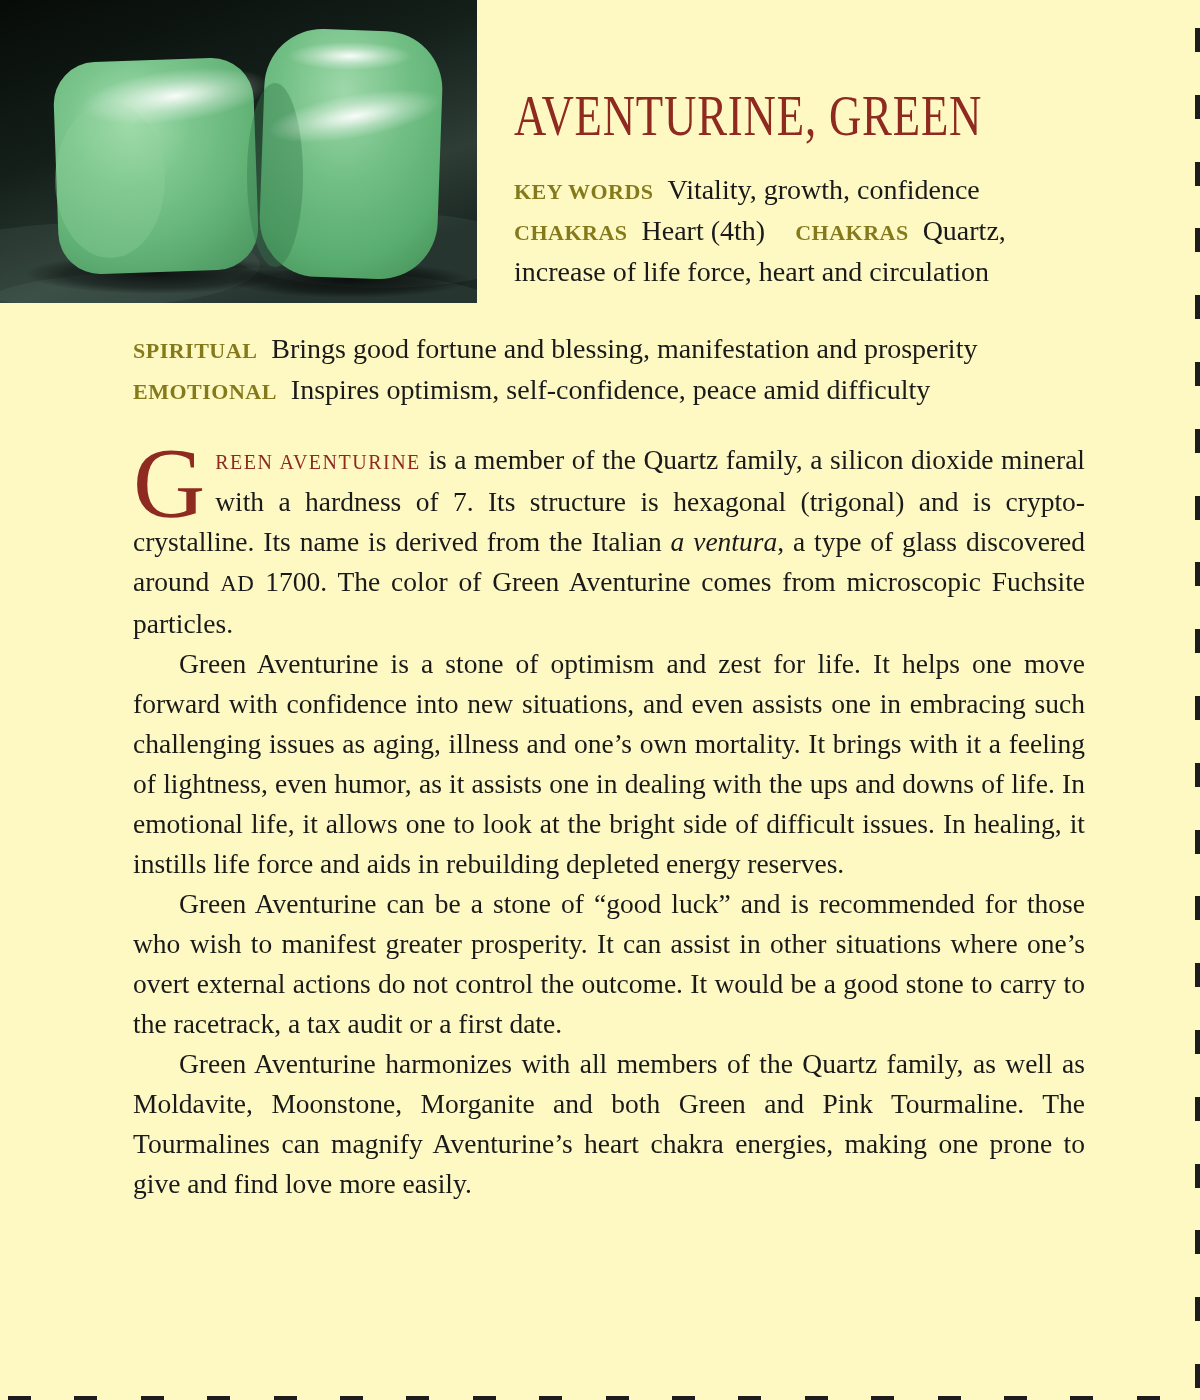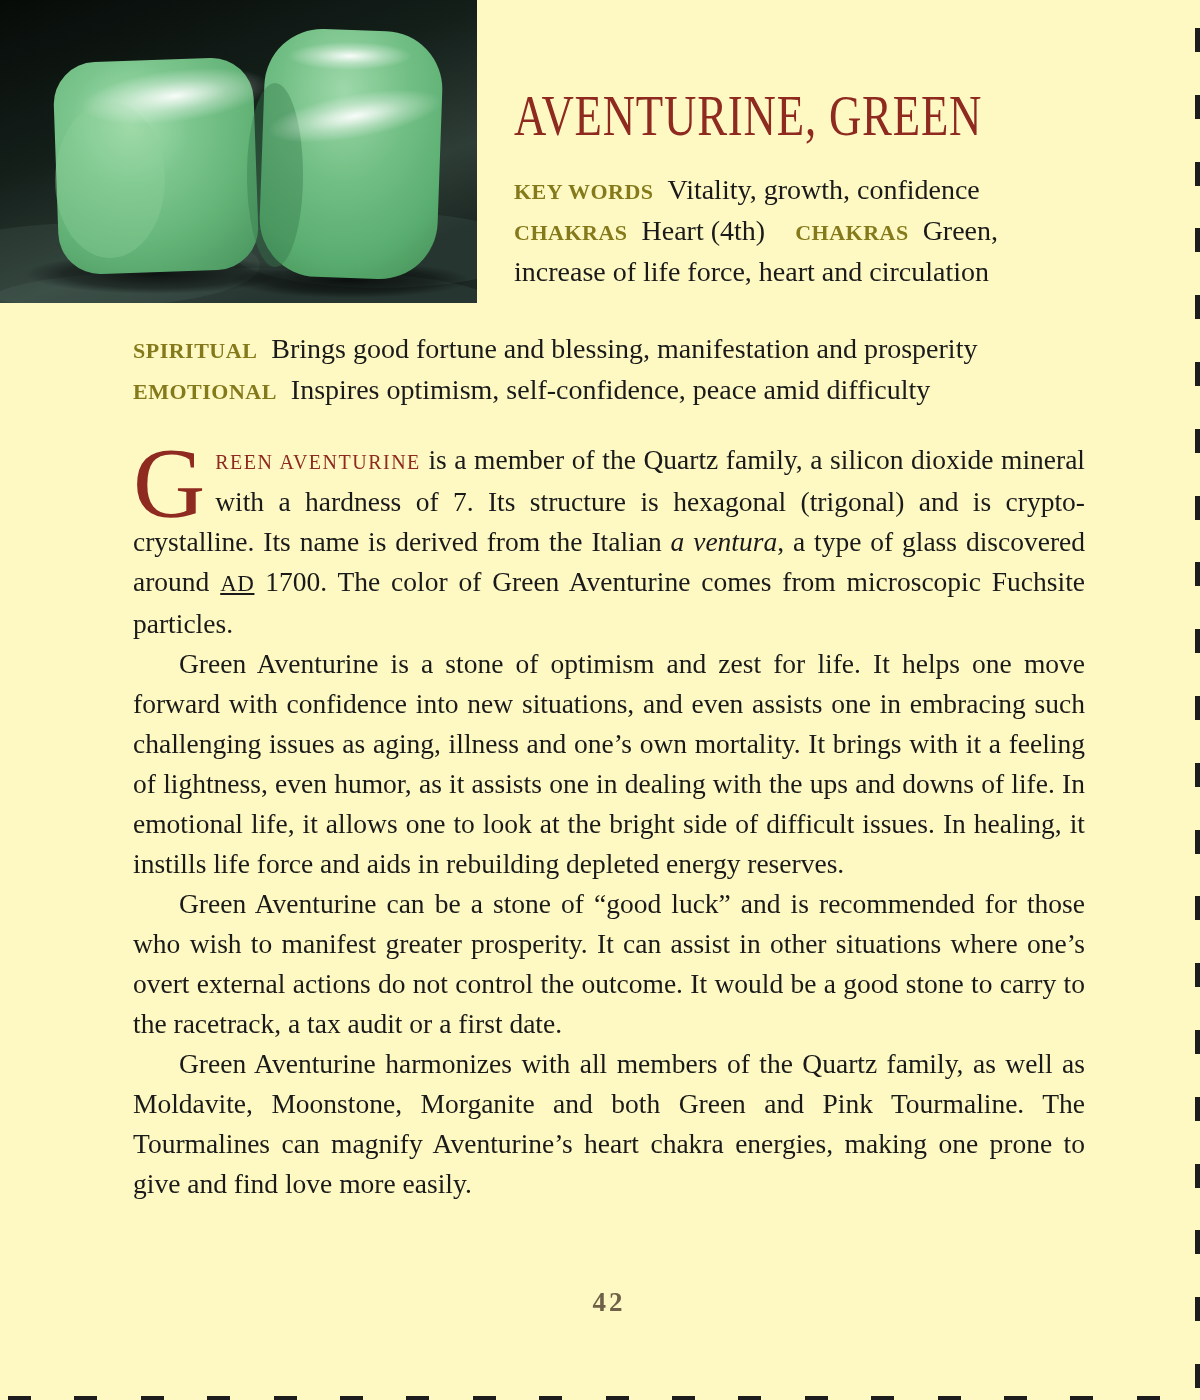--- a/index.html
+++ b/index.html
@@ -35,21 +35,21 @@
     font-size:27.5px;line-height:40px;text-align:justify;
   }
   .para{margin:0;padding:0;}
   .para.indent{text-indent:46px;}
   .dropcap{
     float:left;color:#8e2a1f;
     font-size:100px;line-height:78px;
     margin:4px 10px 0 0;
   }
   .leadcaps{color:#8e2a1f;font-size:20px;letter-spacing:1.5px;}
-  .sc{font-size:23px;letter-spacing:.5px;text-decoration:underline;}
+  .sc{font-size:23px;letter-spacing:.5px;}
   .it{font-style:italic;}
   
   .page-number{
     position:absolute;left:133px;top:1287px;width:952px;
     text-align:center;font-size:27px;font-weight:bold;
     letter-spacing:3px;color:#6e6148;
   }
   
   .right-ticks{
     position:absolute;right:0;top:0;bottom:0;width:5px;
@@ -115,21 +115,21 @@
     </svg>
   </div>
 
   <h1 class="title">AVENTURINE, GREEN</h1>
 
   <div class="attr-right">
     <div class="attr-line">
       <span class="lbl">KEY WORDS</span><span>Vitality, growth, confidence</span>
     </div>
     <div class="attr-line">
-      <span class="lbl">CHAKRAS</span><span>Heart (4th)</span><span class="lbl lbl-mid">CHAKRAS</span><span>Green,</span>
+      <span class="lbl">CHAKRAS</span><span>Heart (4th)</span><span class="lbl lbl-mid">CHAKRAS</span><span>Quartz,</span>
     </div>
     <div class="attr-line">
       <span>increase of life force, heart and circulation</span>
     </div>
   </div>
 
   <div class="attr-full">
     <div class="attr-line">
       <span class="lbl">SPIRITUAL</span><span>Brings good fortune and blessing, manifestation and prosperity</span>
     </div>
@@ -138,18 +138,17 @@
     </div>
   </div>
 
   <div class="body-text">
     <p class="para"><span class="dropcap">G</span><span class="leadcaps">REEN AVENTURINE</span><span> is a member of the Quartz family, a silicon dioxide mineral with a hardness of 7. Its structure is hexagonal (trigonal) and is crypto-crystalline. Its name is derived from the Italian </span><span class="it">a ventura</span><span>, a type of glass discovered around </span><span class="sc">AD</span><span> 1700. The color of Green Aventurine comes from microscopic Fuchsite particles.</span></p>
     <p class="para indent">Green Aventurine is a stone of optimism and zest for life. It helps one move forward with confidence into new situations, and even assists one in embracing such challenging issues as aging, illness and one’s own mortality. It brings with it a feeling of lightness, even humor, as it assists one in dealing with the ups and downs of life. In emotional life, it allows one to look at the bright side of difficult issues. In healing, it instills life force and aids in rebuilding depleted energy reserves.</p>
     <p class="para indent">Green Aventurine can be a stone of “good luck” and is recommended for those who wish to manifest greater prosperity. It can assist in other situations where one’s overt external actions do not control the outcome. It would be a good stone to carry to the racetrack, a tax audit or a first date.</p>
     <p class="para indent">Green Aventurine harmonizes with all members of the Quartz family, as well as Moldavite, Moonstone, Morganite and both Green and Pink Tourmaline. The Tourmalines can magnify Aventurine’s heart chakra energies, making one prone to give and find love more easily.</p>
   </div>
 
-  <div class="page-number">42</div>
 
   <div class="right-ticks"></div>
   <div class="bottom-ticks"></div>
 
 </div>
 
 </body></html>

